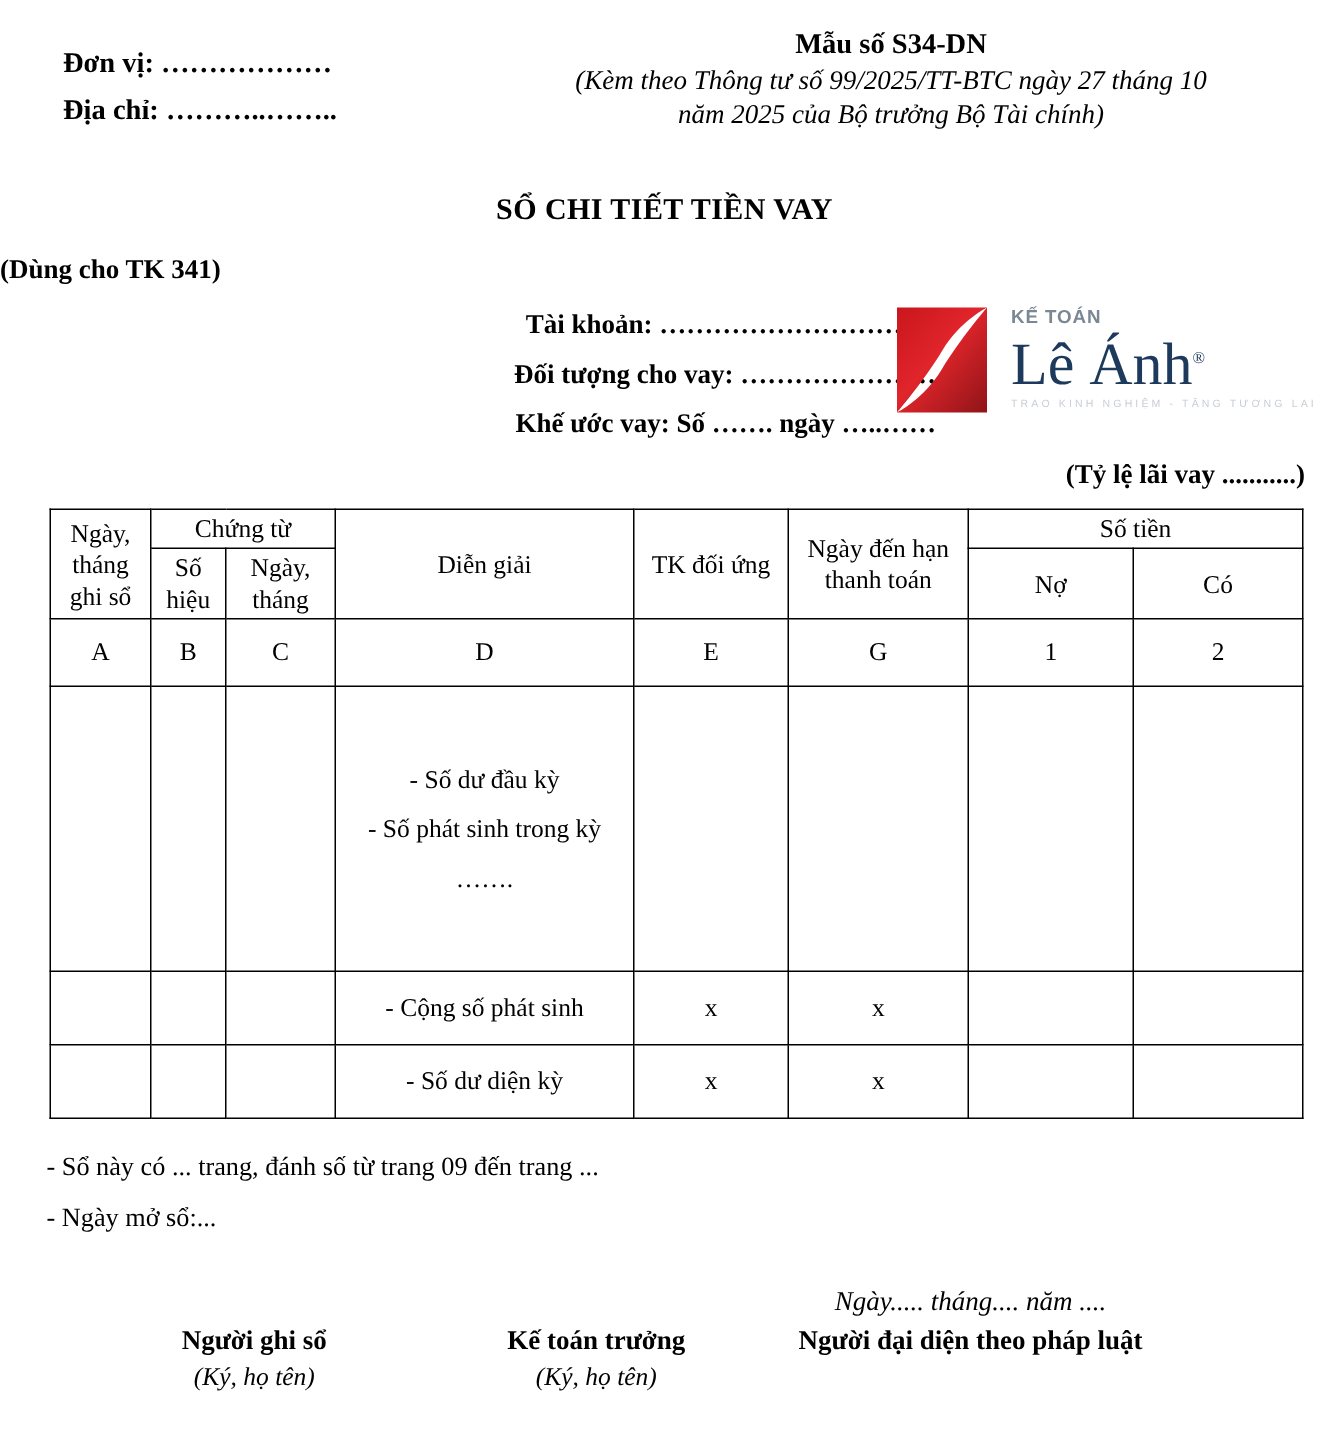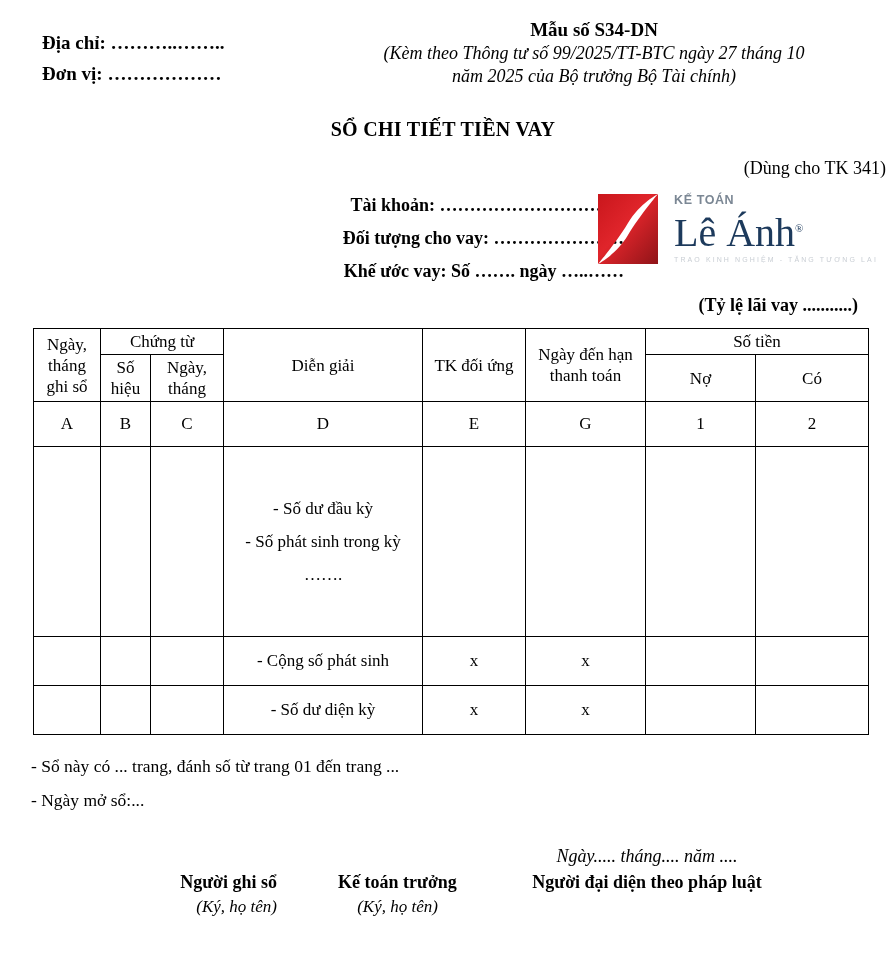--- a/index.html
+++ b/index.html
@@ -50,25 +50,25 @@
     line-height: 23px;
     padding: 0 38px;
   }
 
   
   .doc-title {
     text-align: center;
     font-weight: bold;
     font-size: 20px;
     letter-spacing: .3px;
-    margin-top: 3px;
+    margin-top: 14px;
   }
   .doc-subtitle {
-    text-align: right;
-    font-weight: normal;
+    text-align: left;
+    font-weight: bold;
     font-size: 18px;
     margin-top: 17px;
   }
 
   
   .meta-zone {
     position: relative;
     height: 108px;
     margin-top: 10px;
   }
@@ -137,21 +137,21 @@
     letter-spacing: 2.1px;
     line-height: 10px;
     margin-top: 2px;
     white-space: nowrap;
   }
 
   .rate-line {
     text-align: right;
     font-weight: bold;
     font-size: 18px;
-    padding-right: 28px;
+    padding-right: 16px;
     margin-top: -2px;
   }
 
   
   .ledger-wrap {
     margin: 12px 18px 0 33px;
   }
   table.ledger {
     border-collapse: collapse;
     width: 835px;
@@ -205,21 +205,21 @@
   
   .sign-zone {
     position: relative;
     margin-top: 26px;
     height: 100px;
   }
   .sign-col {
     position: absolute;
     text-align: center;
   }
-  .sign-col.a { left: 62px;  width: 215px; text-align: right; }
+  .sign-col.a { left: 62px;  width: 215px; }
   .sign-col.b { left: 290px; width: 215px; }
   .sign-col.c { left: 482px; width: 330px; }
   .sign-date {
     font-style: italic;
     font-size: 18px;
     line-height: 26px;
   }
   .sign-role {
     font-weight: bold;
     font-size: 18px;
@@ -230,22 +230,22 @@
     font-size: 17px;
     line-height: 24px;
   }
   .spacer-line { height: 26px; }
 </style>
 </head>
 <body>
 
 <div class="header">
   <div class="unit-block">
+    <span class="unit-line">Đơn vị: ………………</span>
     <span class="unit-line">Địa chỉ: ………..……..</span>
-    <span class="unit-line">Đơn vị: ………………</span>
   </div>
   <div class="form-ref">
     <div class="form-code">Mẫu số S34-DN</div>
     <div class="form-circular">(Kèm theo Thông tư số 99/2025/TT-BTC ngày 27 tháng 10 năm 2025 của Bộ trưởng Bộ Tài chính)</div>
   </div>
 </div>
 
 <div class="doc-title">SỔ CHI TIẾT TIỀN VAY</div>
 <div class="doc-subtitle">(Dùng cho TK 341)</div>
 
@@ -357,21 +357,21 @@
         <td>x</td>
         <td>x</td>
         <td></td>
         <td></td>
       </tr>
     </tbody>
   </table>
 </div>
 
 <div class="notes">
-  <div>- Sổ này có ... trang, đánh số từ trang 01 đến trang ...</div>
+  <div>- Sổ này có ... trang, đánh số từ trang 09 đến trang ...</div>
   <div>- Ngày mở sổ:...</div>
 </div>
 
 <div class="sign-zone">
   <div class="sign-col a">
     <div class="spacer-line"></div>
     <div class="sign-role">Người ghi sổ</div>
     <div class="sign-note">(Ký, họ tên)</div>
   </div>
   <div class="sign-col b">

